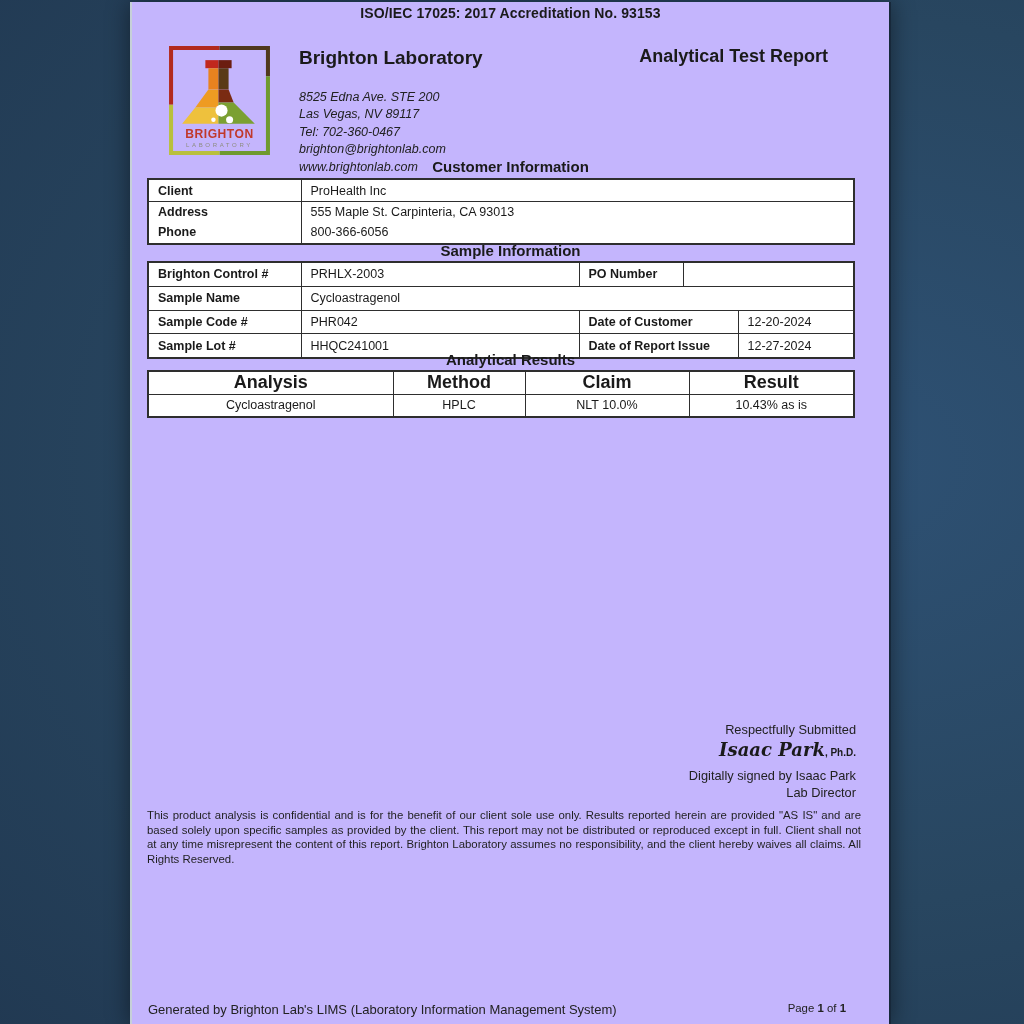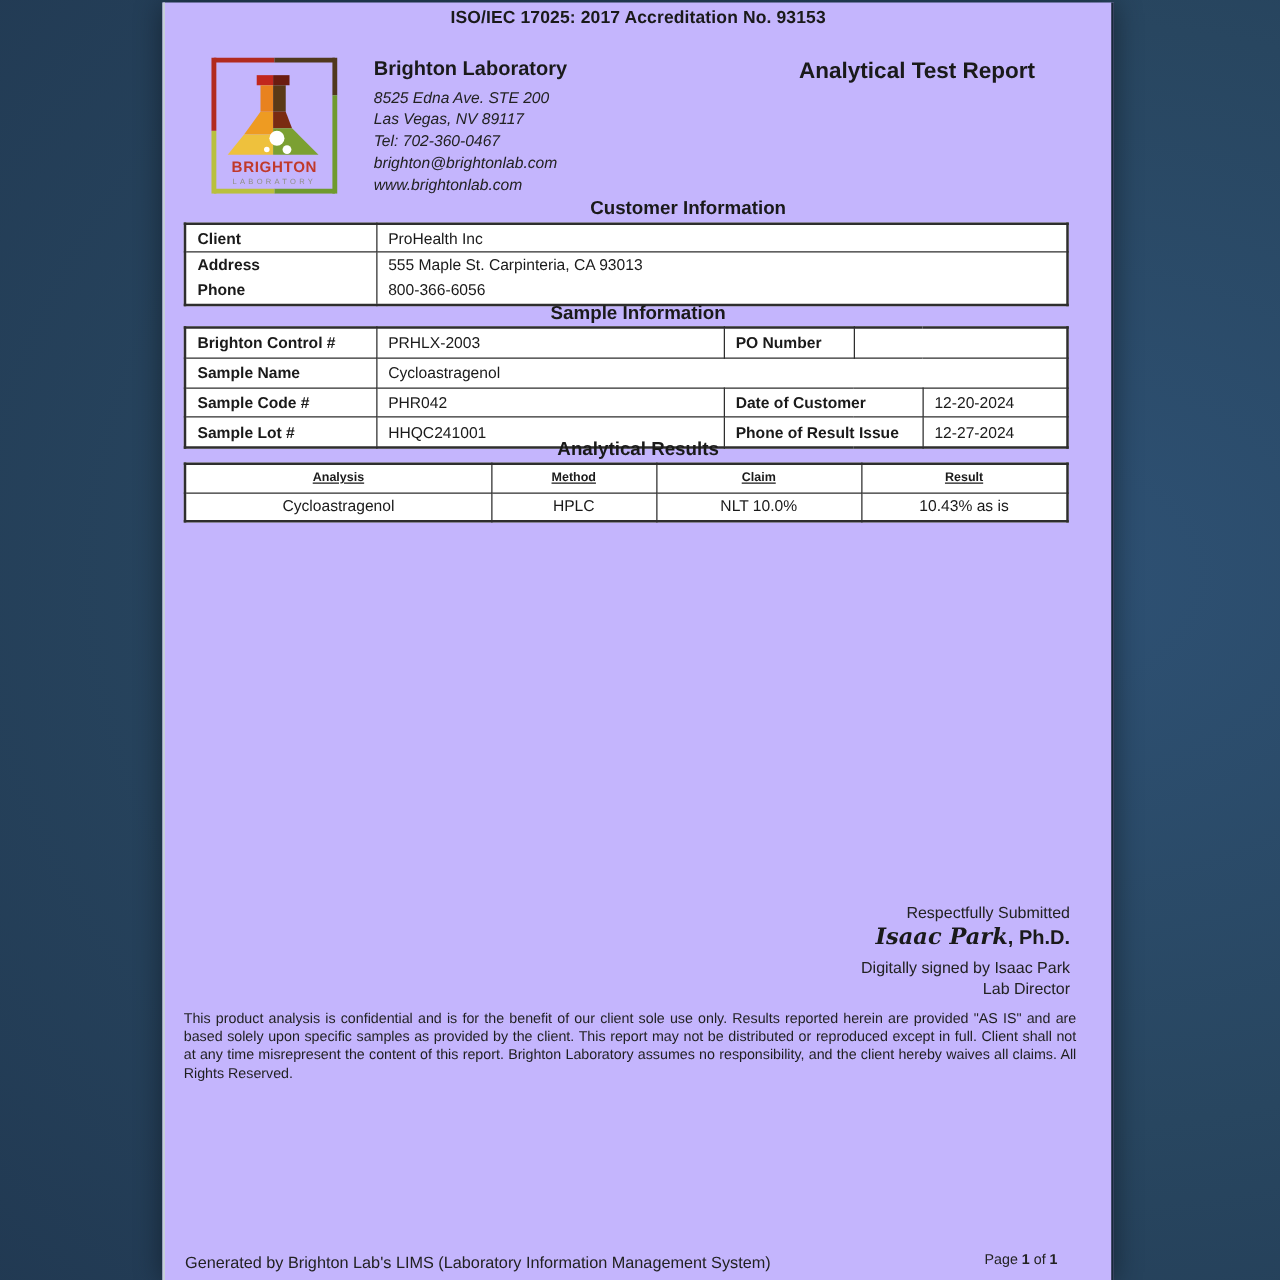--- a/index.html
+++ b/index.html
@@ -12,39 +12,39 @@
   .page{
     position:absolute;left:130px;top:2px;width:761px;height:1024px;
     background:#c4b5fd;
     border-left:2px solid #c6d0d8;border-right:2px solid #17283a;
     box-shadow:0 0 22px rgba(0,0,0,.45);
     box-sizing:border-box;
   }
   .abs{position:absolute;}
   .iso-line{top:3px;left:0;width:100%;text-align:center;font-weight:bold;font-size:14px;letter-spacing:.1px;}
   .letterhead{left:167px;top:45px;}
-  .lab-name{font-weight:bold;font-size:16px;margin-bottom:5px;}
+  .lab-name{font-weight:bold;font-size:19px;margin-bottom:20px;}
   .lab-line{font-size:12.5px;line-height:17.4px;color:#222;font-style:italic;}
   .report-title{top:44px;right:61px;font-weight:bold;font-size:18px;}
   .sec-heading{left:0;width:100%;text-align:center;font-weight:bold;font-size:15px;}
   table{border-collapse:collapse;table-layout:fixed;background:#fff;}
   td,th{border:1.5px solid #2e2e2e;font-size:12.5px;padding:0 0 0 9px;vertical-align:middle;overflow:hidden;white-space:nowrap;}
   table{border:2px solid #2e2e2e;}
   .lbl{font-weight:bold;}
   .tbl{left:15px;width:706px;}
   .cust-table td{height:21px;}
   .cust-table .dbl{height:41px;}
   .stack div{line-height:19.5px;}
   .samp-table td{height:22.8px;}
-  .res-table th{height:21.5px;text-align:center;font-size:10px;padding:0;text-decoration:underline;}
+  .res-table th{height:21.5px;text-align:center;font-size:18px;padding:0;}
   .res-table td{height:21px;text-align:center;padding:0;}
   .signature{right:33px;top:719px;text-align:right;}
   .sig-line1{font-size:12.8px;color:#222;line-height:18px;}
   .sig-name{font-family:"DejaVu Serif","Liberation Serif",serif;font-style:italic;font-weight:bold;font-size:18px;line-height:22px;}
-  .sig-suffix{font-family:"Liberation Sans","DejaVu Sans",sans-serif;font-style:normal;font-weight:bold;font-size:16px;}
+  .sig-suffix{font-family:"Liberation Sans","DejaVu Sans",sans-serif;font-style:normal;font-weight:bold;font-size:10px;}
   .sig-digital{font-size:12.8px;color:#222;margin-top:3px;line-height:17px;}
   .sig-title{font-size:12.8px;color:#222;line-height:17px;}
   .disclaimer{left:15px;top:806px;width:714px;font-size:11.4px;line-height:14.6px;color:#1f1f1f;text-align:justify;}
   .footer-left{left:16px;top:1000px;font-size:13px;color:#222;}
   .footer-right{right:43px;top:1000px;font-size:11.4px;color:#222;}
   .b{font-weight:bold;}
 </style>
 </head>
 <body>
 
@@ -88,21 +88,21 @@
     <div class="lab-name">Brighton Laboratory</div>
     <div class="lab-line">8525 Edna Ave. STE 200</div>
     <div class="lab-line">Las Vegas, NV 89117</div>
     <div class="lab-line">Tel: 702-360-0467</div>
     <div class="lab-line">brighton@brightonlab.com</div>
     <div class="lab-line">www.brightonlab.com</div>
   </div>
 
   <div class="abs report-title">Analytical Test Report</div>
 
-  <div class="abs sec-heading" style="top:156px;margin-left:40px;">Customer Information</div>
+  <div class="abs sec-heading" style="top:156px;">Customer Information</div>
   <table class="abs tbl cust-table" style="top:176px;">
     <colgroup>
         <col style="width:153px">
         <col style="width:553px">
       </colgroup>
     <tbody>
         <tr>
       <td class="lbl">Client</td>
       <td>ProHealth Inc</td>
     </tr>
@@ -145,21 +145,21 @@
     </tr>
     <tr>
       <td class="lbl">Sample Code #</td>
       <td>PHR042</td>
       <td class="lbl" colspan="2">Date of Customer</td>
       <td>12-20-2024</td>
     </tr>
     <tr>
       <td class="lbl">Sample Lot #</td>
       <td>HHQC241001</td>
-      <td class="lbl" colspan="2">Phone of Result Issue</td>
+      <td class="lbl" colspan="2">Date of Report Issue</td>
       <td>12-27-2024</td>
     </tr>
   </tbody>
     </table>
 
   <div class="abs sec-heading" style="top:349px;">Analytical Results</div>
   <table class="abs tbl res-table" style="top:368px;">
     <colgroup>
         <col style="width:245px">
         <col style="width:132px">

